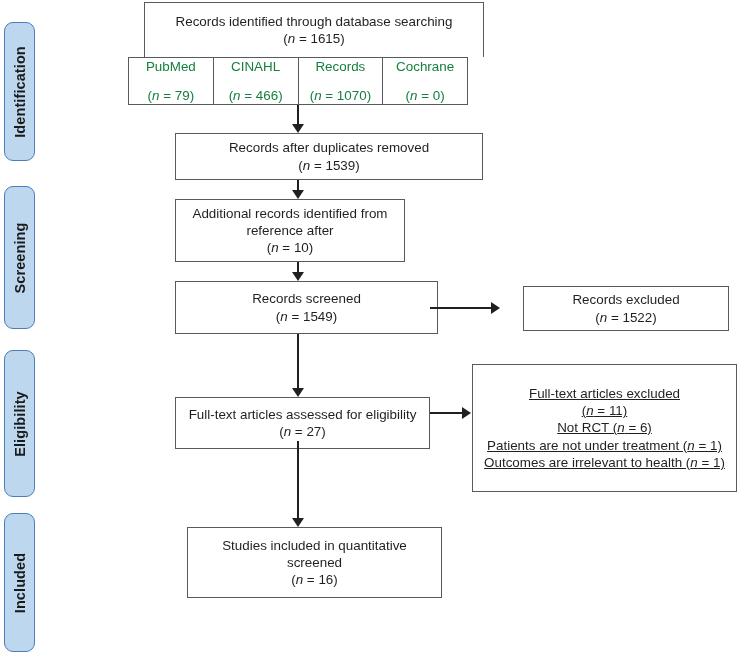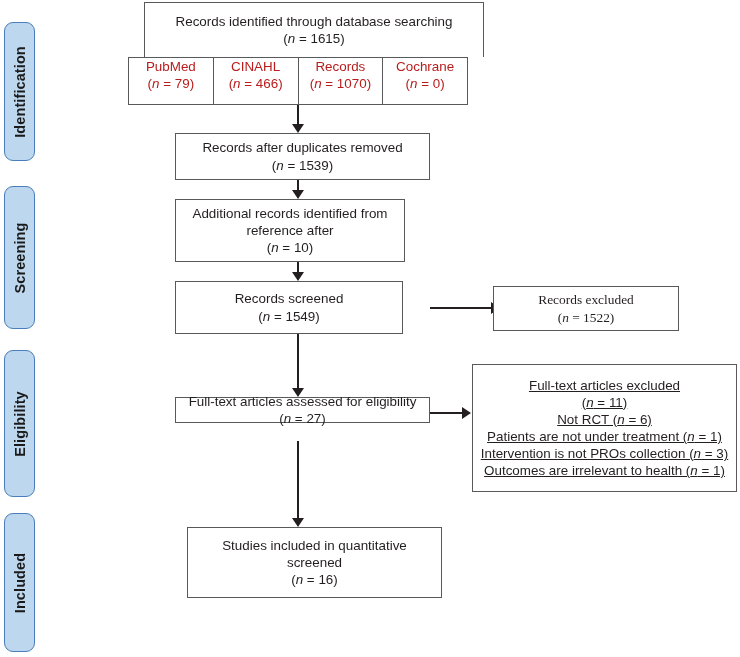--- a/index.html
+++ b/index.html
@@ -71,26 +71,26 @@
     display: flex;
     border: 1.4px solid #58595b;
   }
   .db-cell {
     flex: 1 1 0;
     box-sizing: border-box;
     border-right: 1.4px solid #58595b;
     display: flex;
     flex-direction: column;
     align-items: center;
-    justify-content: flex-start;
+    justify-content: space-between;
     text-align: center;
     font-size: 13.4px;
     line-height: 1.3;
     background: #ffffff;
-    color: #b91c1c;
+    color: #15803d;
   }
   .db-cell:last-child { border-right: none; }
 
   
   .vline {
     position: absolute;
     width: 0;
     border-left: 2px solid #231f20;
   }
   .hline {
@@ -151,67 +151,66 @@
     </div>
     <div class="db-cell">
       <span class="line">Cochrane</span>
       <span class="line">(<i>n</i> = 0)</span>
     </div>
   </div>
 
   <div class="vline" style="left:297px; top:105px; height:22px;"></div>
   <div class="arrow-down" style="left:292px; top:124px;"></div>
 
-  <div class="box" style="left:175px; top:133px; width:255px; height:47px;">
+  <div class="box" style="left:175px; top:133px; width:308px; height:47px;">
     <span class="line">Records after duplicates removed</span>
     <span class="line">(<i>n</i> = 1539)</span>
   </div>
 
   <div class="vline" style="left:297px; top:180px; height:13px;"></div>
   <div class="arrow-down" style="left:292px; top:190px;"></div>
 
   <div class="box" style="left:175px; top:199px; width:230px; height:63px;">
     <span class="line">Additional records identified from</span>
     <span class="line">reference after</span>
     <span class="line">(<i>n</i> = 10)</span>
   </div>
 
   <div class="vline" style="left:297px; top:262px; height:13px;"></div>
   <div class="arrow-down" style="left:292px; top:272px;"></div>
 
-  <div class="box" style="left:175px; top:281px; width:228px; height:53px;">
+  <div class="box" style="left:175px; top:281px; width:263px; height:53px;">
     <span class="line">Records screened</span>
     <span class="line">(<i>n</i> = 1549)</span>
   </div>
 
   <div class="hline" style="left:430px; top:307px; width:62px;"></div>
   <div class="arrow-right" style="left:491px; top:302px;"></div>
 
-  <div class="box" style="left:493px; top:286px; width:186px; height:45px;font-family:Liberation Serif, serif;">
+  <div class="box" style="left:523px; top:286px; width:206px; height:45px;">
     <span class="line">Records excluded</span>
     <span class="line">(<i>n</i> = 1522)</span>
   </div>
 
   <div class="vline" style="left:297px; top:334px; height:56px;"></div>
   <div class="arrow-down" style="left:292px; top:388px;"></div>
 
-  <div class="box" style="left:175px; top:397px; width:255px; height:26px;">
+  <div class="box" style="left:175px; top:397px; width:255px; height:52px;">
     <span class="line">Full-text articles assessed for eligibility</span>
     <span class="line">(<i>n</i> = 27)</span>
   </div>
 
   <div class="hline" style="left:430px; top:412px; width:33px;"></div>
   <div class="arrow-right" style="left:462px; top:407px;"></div>
 
   <div class="box" style="left:472px; top:364px; width:265px; height:128px; justify-content:center;text-decoration:underline;">
     <span class="line">Full-text articles excluded</span>
     <span class="line">(<i>n</i> = 11)</span>
     <span class="line">Not RCT (<i>n</i> = 6)</span>
     <span class="line">Patients are not under treatment (<i>n</i> = 1)</span>
-    <span class="line">Intervention is not PROs collection (<i>n</i> = 3)</span>
     <span class="line">Outcomes are irrelevant to health (<i>n</i> = 1)</span>
   </div>
 
   <div class="vline" style="left:297px; top:441px; height:79px;"></div>
   <div class="arrow-down" style="left:292px; top:518px;"></div>
 
   <div class="box" style="left:180px; top:527px; width:255px; height:71px;margin-left:7px;">
     <span class="line">Studies included in quantitative</span>
     <span class="line">screened</span>
     <span class="line">(<i>n</i> = 16)</span>

